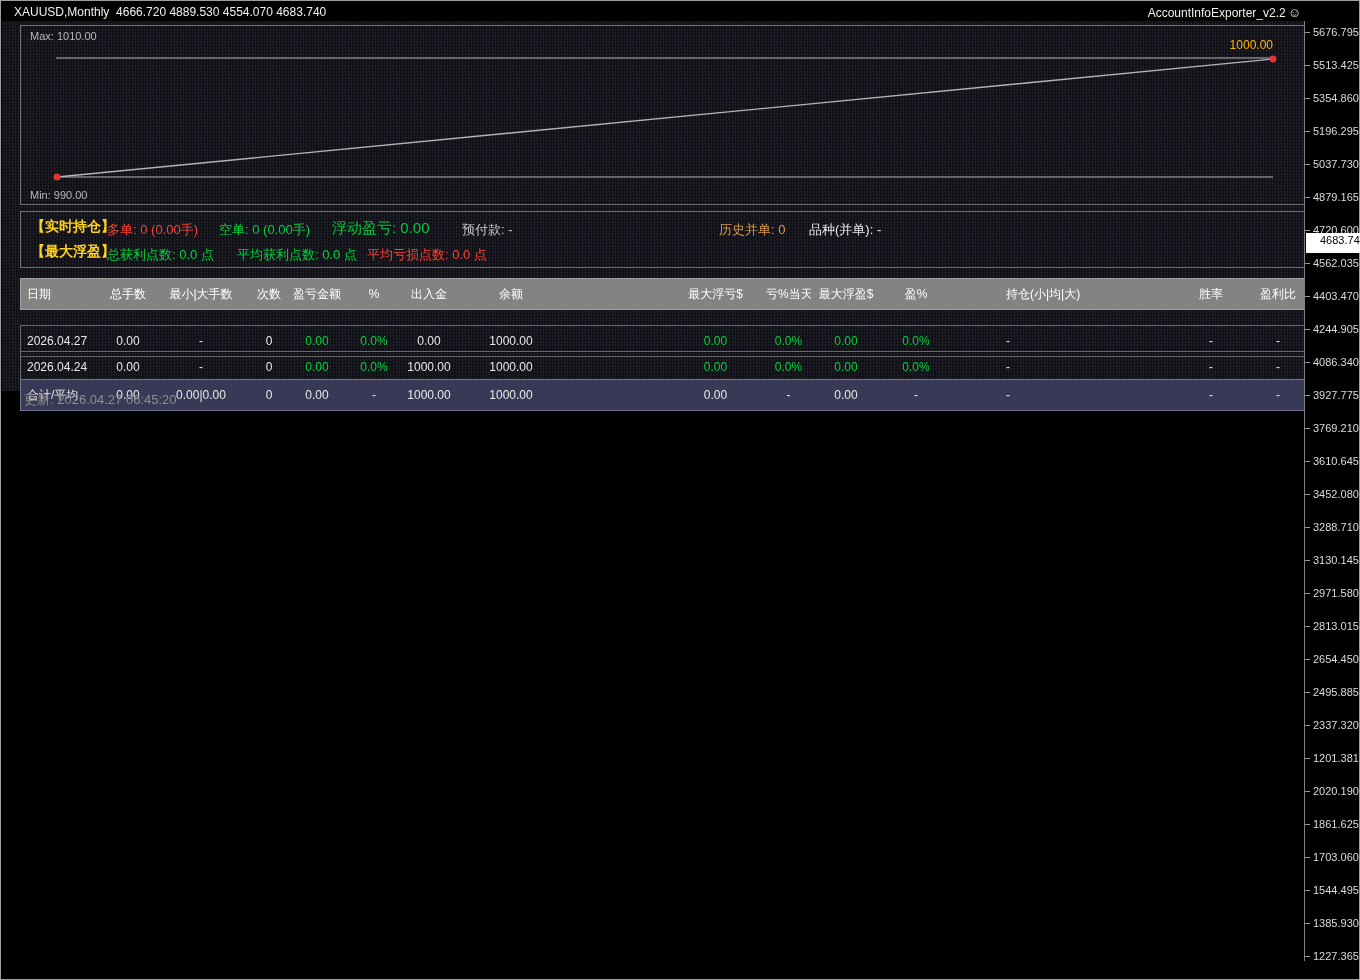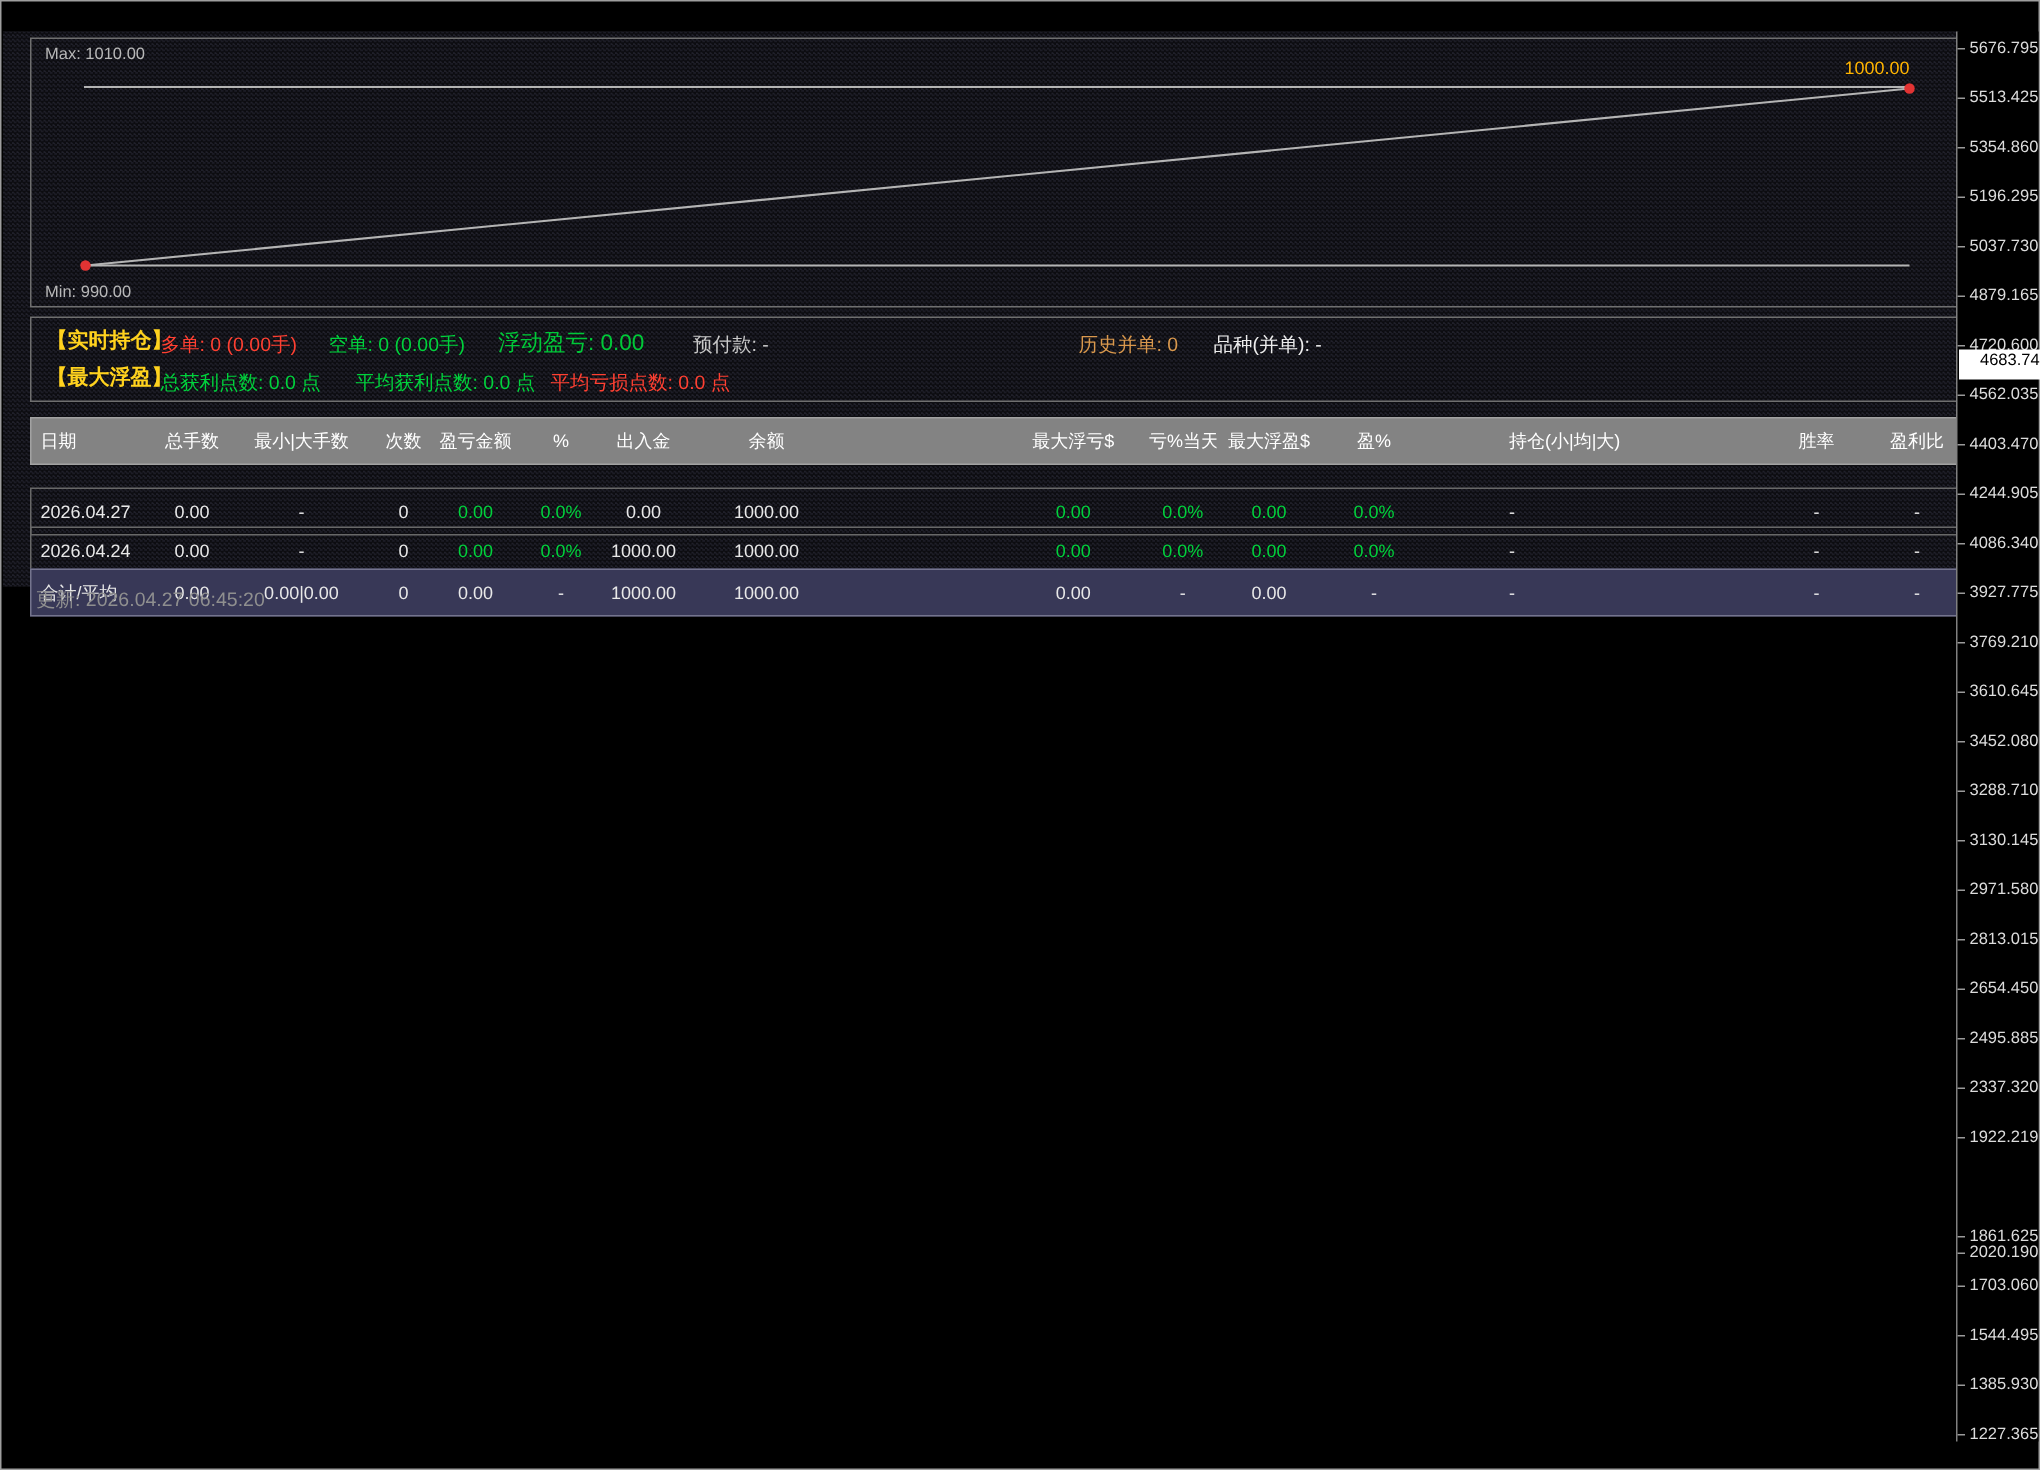--- a/index.html
+++ b/index.html
@@ -71,20 +71,24 @@
   .time-axis{position:absolute;left:0;bottom:0;width:100%;height:19px;background:#000;
              border-top:1px solid #808080;box-sizing:border-box;}
   .time-axis .tl{position:absolute;top:3px;font-size:10px;color:#d0d0d0;white-space:nowrap;}
   .tl1{left:4px;} .tl2{left:64px;}
 </style>
 </head>
 <body>
 
 <div class="window">
 
+  <div class="titlebar">
+    <span class="sym">XAUUSD,Monthly  4666.720 4889.530 4554.070 4683.740</span>
+    <span class="ind"><span>AccountInfoExporter_v2.2</span><span class="smiley">☺</span></span>
+  </div>
 
   <div class="main">
     <div class="noise"></div>
 
     <div class="bal-panel">
       <svg width="1284" height="178" viewBox="0 0 1284 178">
         <line x1="35" y1="32" x2="1252" y2="32" stroke="#b4b4b4" stroke-width="1.2"></line>
         <line x1="35" y1="151" x2="1252" y2="151" stroke="#b4b4b4" stroke-width="1.2"></line>
         <line x1="36" y1="151" x2="1252" y2="33" stroke="#b4b4b4" stroke-width="1.4"></line>
         <circle cx="36" cy="151" r="3.5" fill="#e23333"></circle>
@@ -200,22 +204,22 @@
       <div class="ptick" style="top: 402px;">3769.210</div>
       <div class="ptick" style="top: 435px;">3610.645</div>
       <div class="ptick" style="top: 468px;">3452.080</div>
       <div class="ptick" style="top: 501px;">3288.710</div>
       <div class="ptick" style="top: 534px;">3130.145</div>
       <div class="ptick" style="top: 567px;">2971.580</div>
       <div class="ptick" style="top: 600px;">2813.015</div>
       <div class="ptick" style="top: 633px;">2654.450</div>
       <div class="ptick" style="top: 666px;">2495.885</div>
       <div class="ptick" style="top: 699px;">2337.320</div>
-      <div class="ptick" style="top: 732px;">1922.219</div>
-      <div class="ptick" style="top: 765px; margin-top: 44px;">2020.190</div>
+      <div class="ptick" style="top: 732px;">1201.381</div>
+      <div class="ptick" style="top: 765px;">2020.190</div>
       <div class="ptick" style="top: 798px;">1861.625</div>
       <div class="ptick" style="top: 831px;">1703.060</div>
       <div class="ptick" style="top: 864px;">1544.495</div>
       <div class="ptick" style="top: 897px;">1385.930</div>
       <div class="ptick" style="top: 930px;">1227.365</div>
     </div>
 
 
 </div>
 

